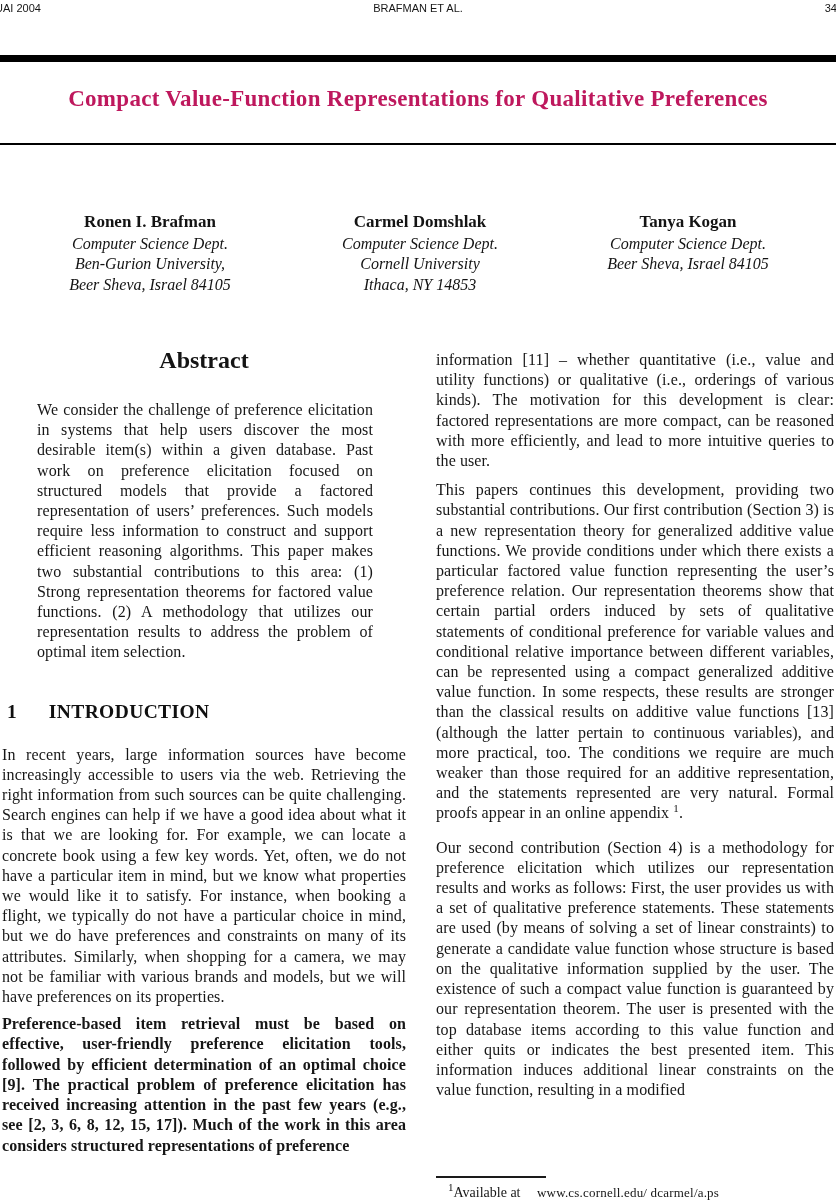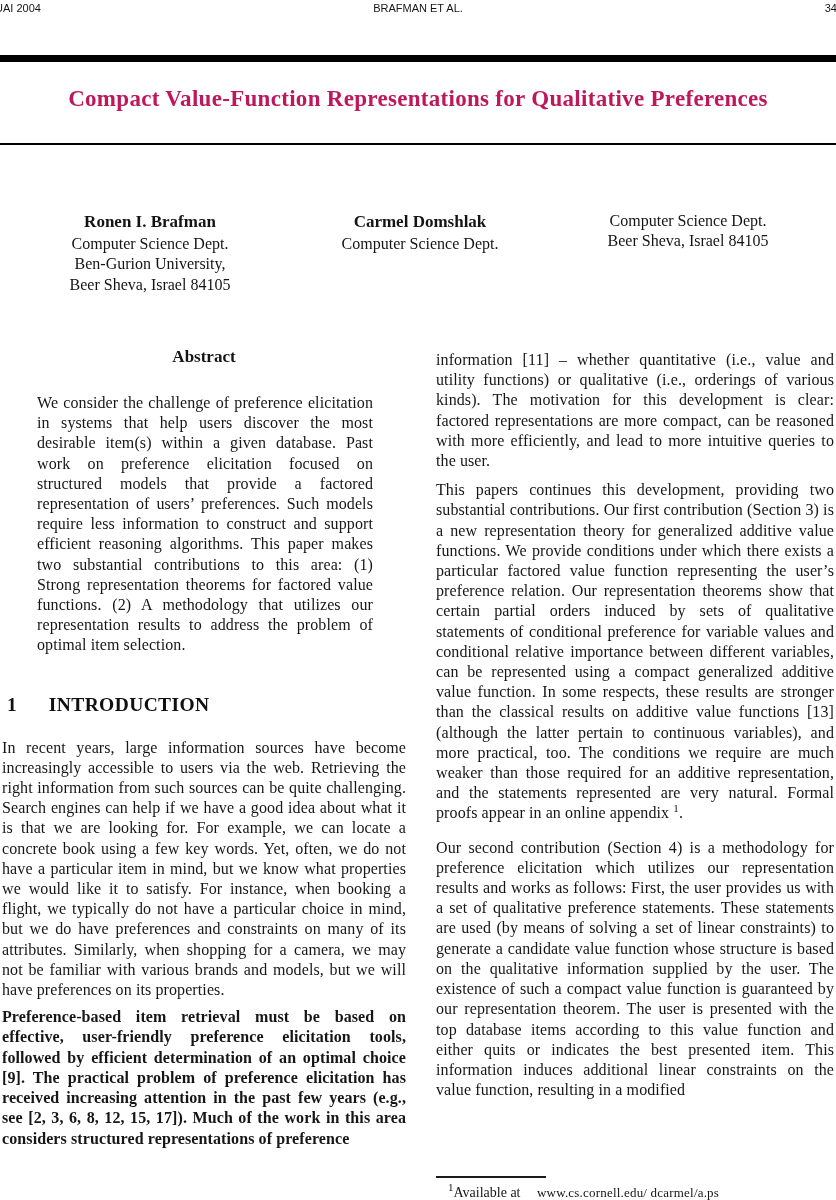--- a/index.html
+++ b/index.html
@@ -29,31 +29,31 @@
     text-align: center; font-size: 23px; font-weight: bold;
     letter-spacing: 0.3px; color: #be185d; white-space: nowrap;
   }
   
   .authors { position: absolute; top: 211px; left: 0; width: 836px; display: flex; }
   .author { text-align: center; }
   .author.a0 { width: 300px; }
   .author.a1 { width: 240px; }
   .author.a2 { width: 296px; }
   .author-name { font-weight: bold; font-size: 17px; line-height: 21px; margin-bottom: 2px; text-align: center; }
-  .author-line { font-size: 16px; line-height: 20.3px; }
+  .author-line { font-size: 16px; line-height: 20.3px; font-style: italic; }
   
   .columns { position: absolute; top: 345px; left: 2px; width: 832px; display: flex; }
   .col-left  { width: 404px; margin-right: 30px; }
   .col-right { width: 398px; position: relative; height: 855px; }
   p.body {
     font-size: 16px; line-height: 20.2px; text-align: justify;
     letter-spacing: 0.1px; color: #161616;
   }
   
-  .abstract-heading { text-align: center; font-size: 17px; font-weight: bold; margin-top: 2px; }
+  .abstract-heading { text-align: center; font-size: 24px; font-weight: bold; margin-top: 2px; }
   .abstract-body { margin: 26px 33px 0 35px; }
   
   .section-heading {
     margin-top: 38px; padding-left: 5px;
     font-size: 19.5px; font-weight: bold; color: #101010;
     display: flex; align-items: baseline;
   }
   .section-heading .sec-num { }
   .section-heading .sec-title { margin-left: 32px; letter-spacing: 0.4px; }
   .col-left  p.p1 { margin-top: 22px; }
@@ -86,22 +86,25 @@
 <div class="authors">
   <div class="author a0">
     <div class="author-name">Ronen I. Brafman</div>
     <div class="author-line">Computer Science Dept.</div>
     <div class="author-line">Ben-Gurion University,</div>
     <div class="author-line">Beer Sheva, Israel 84105</div>
   </div>
   <div class="author a1">
     <div class="author-name">Carmel Domshlak</div>
     <div class="author-line">Computer Science Dept.</div>
+    <div class="author-line">Cornell University</div>
+    <div class="author-line">Ithaca, NY 14853</div>
   </div>
   <div class="author a2">
+    <div class="author-name">Tanya Kogan</div>
     <div class="author-line">Computer Science Dept.</div>
     <div class="author-line">Beer Sheva, Israel 84105</div>
   </div>
 </div>
 
 <div class="columns">
 
   <div class="col-left">
     <div class="abstract-heading">Abstract</div>
     <p class="body abstract-body">We consider the challenge of preference elicitation in systems that help users discover the most desirable item(s) within a given database. Past work on preference elicitation focused on structured models that provide a factored representation of users’ preferences. Such models require less information to construct and support efficient reasoning algorithms. This paper makes two substantial contributions to this area: (1) Strong representation theorems for factored value functions. (2) A methodology that utilizes our representation results to address the problem of optimal item selection.</p>

